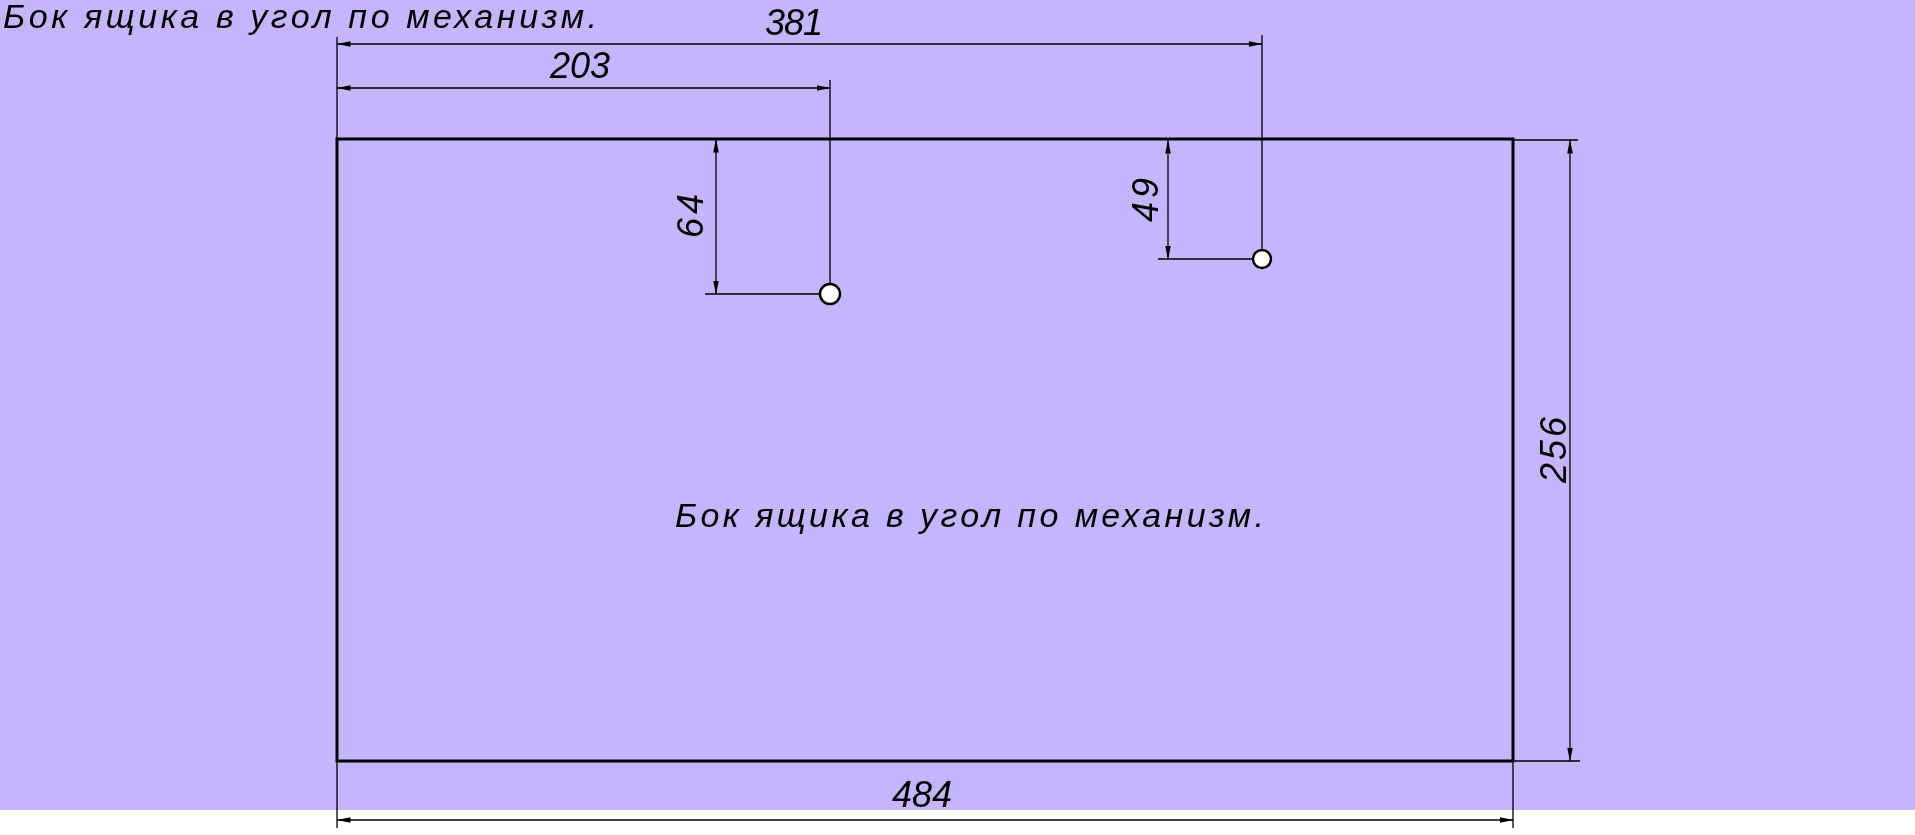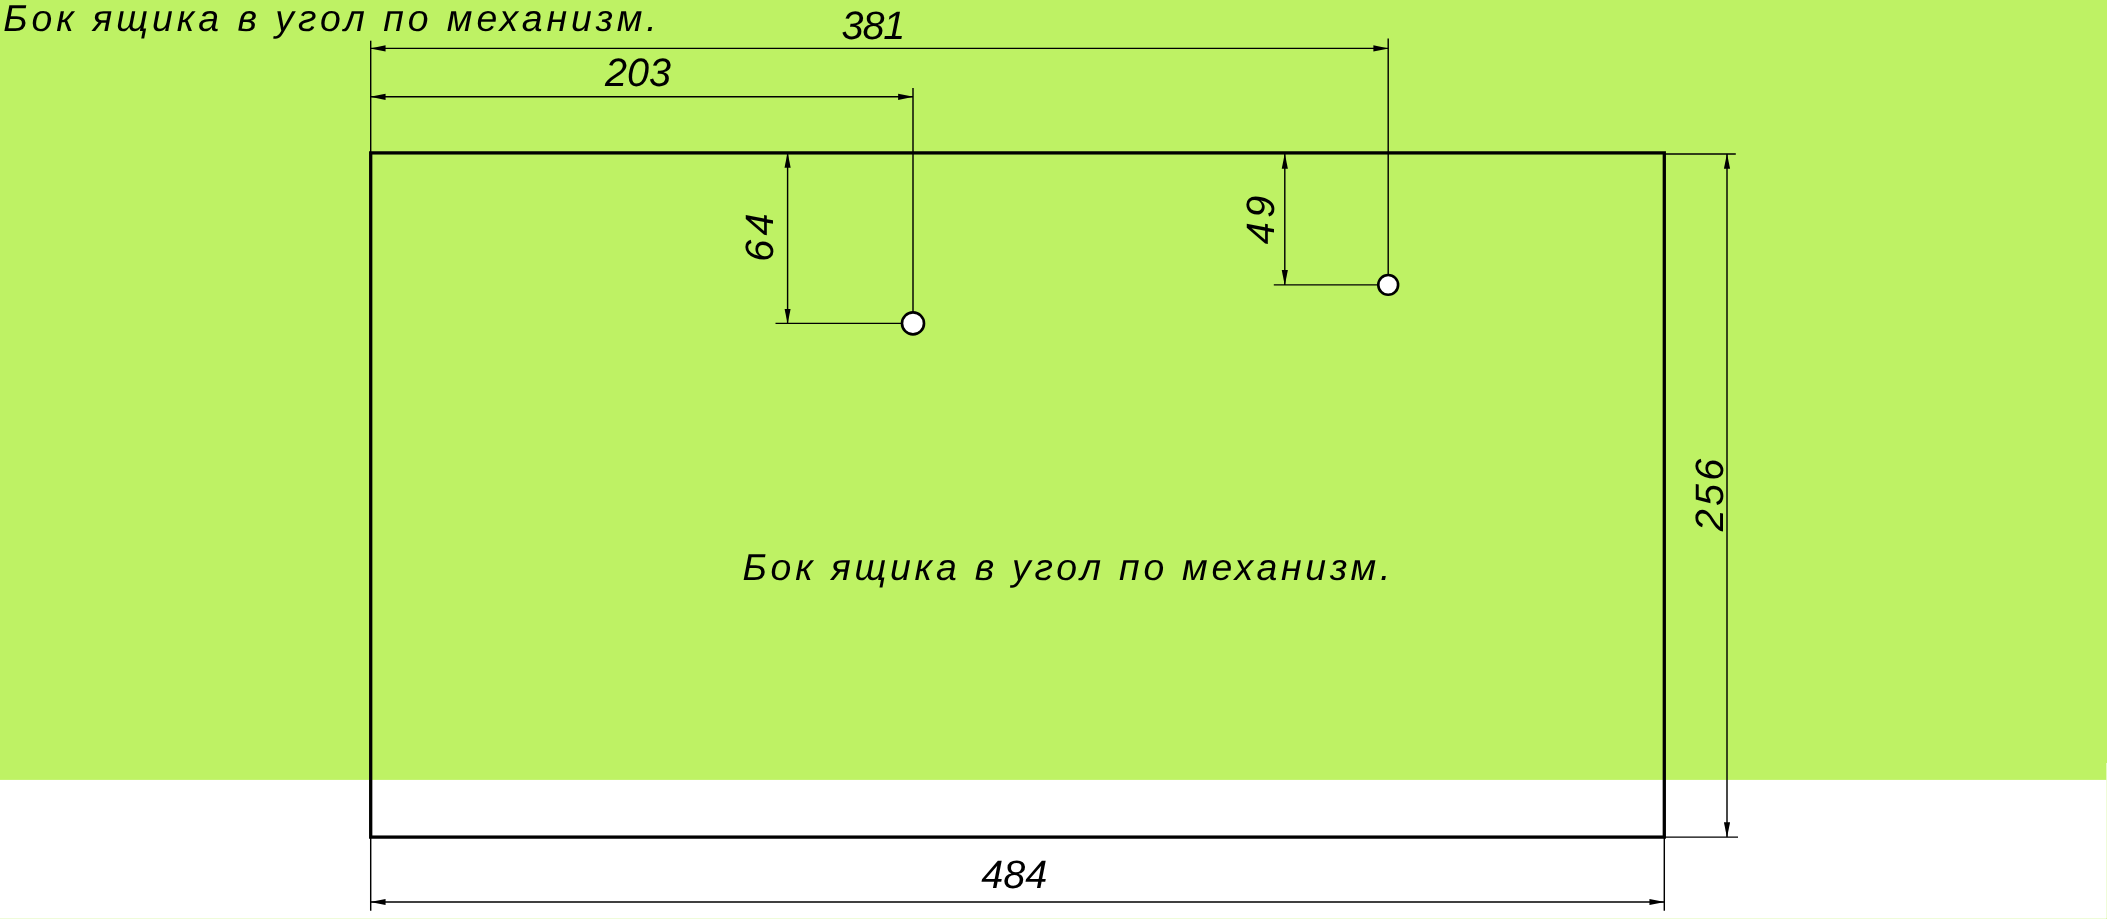--- a/index.html
+++ b/index.html
@@ -6,22 +6,22 @@
     margin: 0;
     padding: 0;
     background: #ffffff;
     width: 1915px;
     height: 835px;
     overflow: hidden;
   }
   .stage {
     position: relative;
     width: 1915px;
-    height: 709px;
-    background: #bef264;
+    height: 810px;
+    background: #c4b5fd;
   }
   svg { display: block; }
   .outline {
     fill: none;
     stroke: #000000;
     stroke-width: 3;
   }
   .thin {
     fill: none;
     stroke: #000000;

